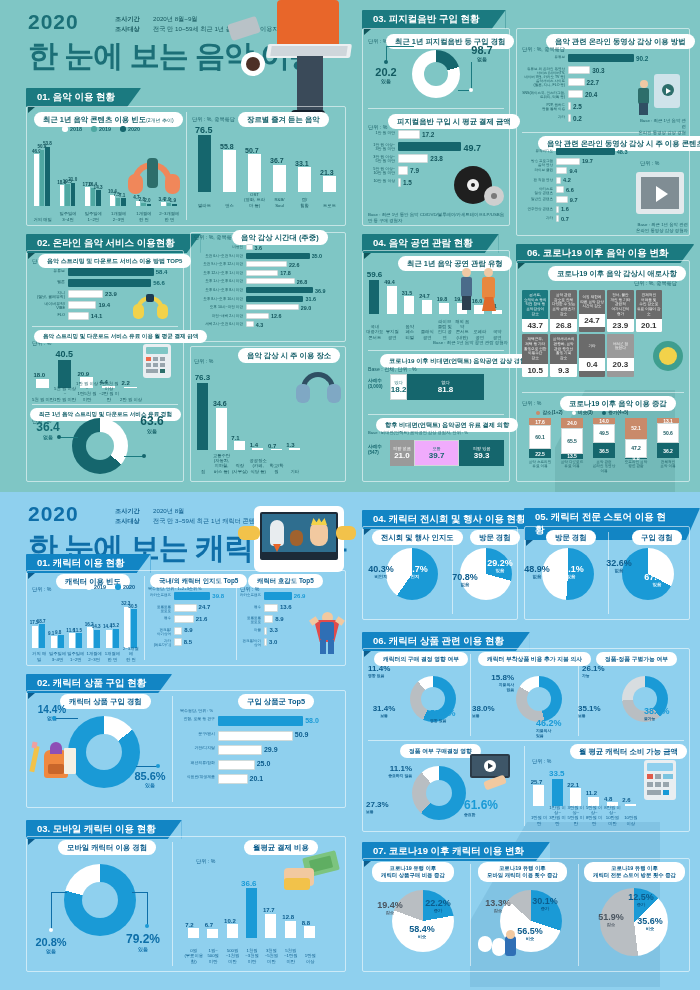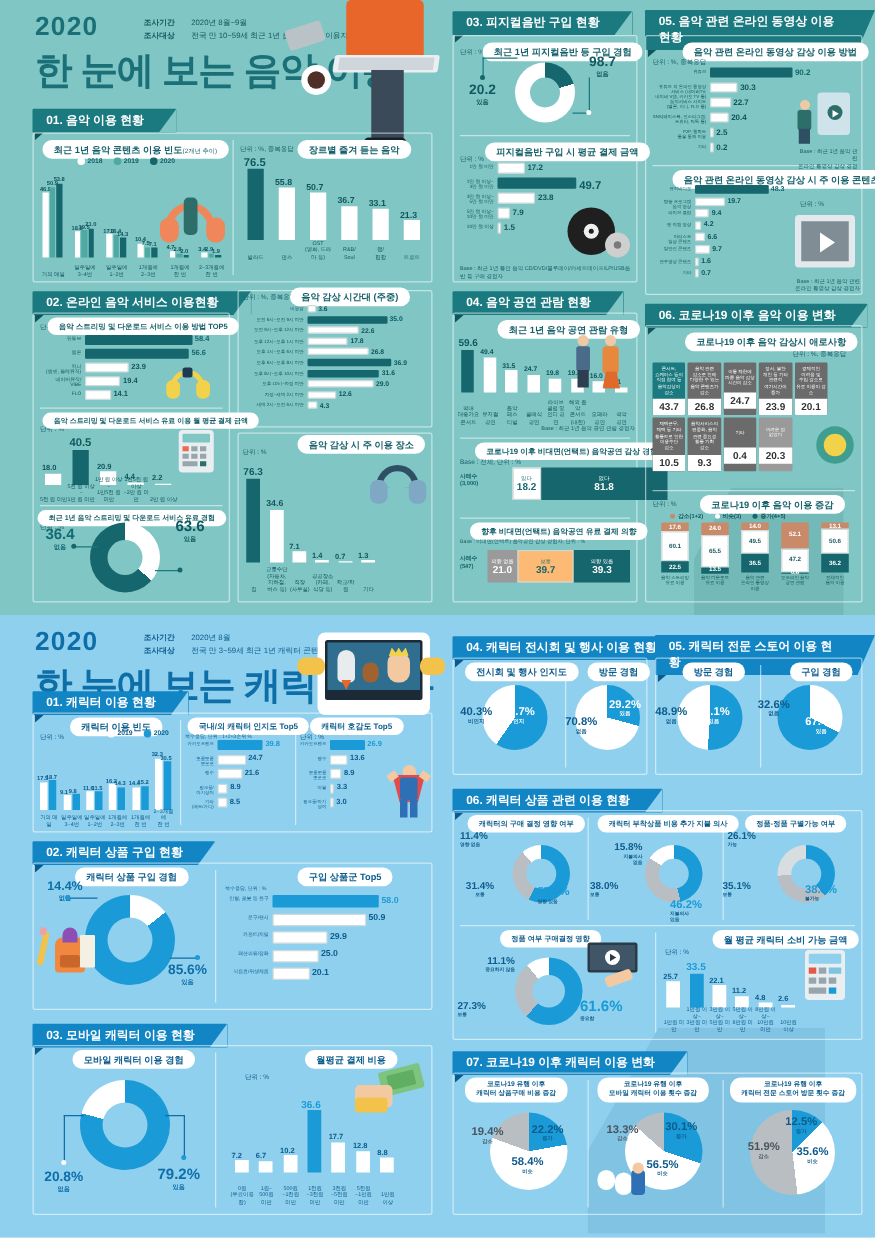--- a/index.html
+++ b/index.html
@@ -494,55 +494,51 @@
     <div class="circ" style="left:26px;top:2px;width:9px;height:9px;background:#f0c9a4;"></div>
     <div class="rect" style="left:24px;top:11px;width:13px;height:22px;background:#e8883f;border-radius:3px;"></div>
     <div class="rect" style="left:24px;top:31px;width:14px;height:14px;background:#e06a2a;clip-path:polygon(20% 0,80% 0,100% 100%,0 100%);"></div>
   </div>
 
   <div class="pill" style="left:380px;top:354px;font-size:6.2px;">코로나19 이후 비대면(언택트) 음악공연 감상 경험</div>
   <div class="unit" style="left:368px;top:366px;">Base : 전체, 단위 : %</div>
   <div class="nrow" style="left:368px;top:378px;color:#15666d;">
     <span>사례수</span><br><span>(3,000)</span>
   </div>
-  <div class="srow" style="left:410px;top:374px;width:124px;">
+  <div class="srow" style="left:390px;top:374px;width:94px;">
     <div class="seg" style="width:18.2%;background:#fff;color:#15666d;border:1px solid #cfd8d8;">
           <span style="font-size:4.4px">있다</span>
           <span class="n">18.2</span>
         </div>
     <div class="seg" style="width:81.8%;background:#15666d;color:#fff;">
           <span style="font-size:4.4px">없다</span>
           <span class="n">81.8</span>
         </div>
   </div>
 
   <div class="pill" style="left:376px;top:418px;font-size:6.2px;">향후 비대면(언택트) 음악공연 유료 결제 의향</div>
   <div class="unit" style="left:368px;top:430px;font-size:4.2px;">Base : 비대면(언택트) 음악공연 감상 경험자, 단위 : %</div>
   <div class="nrow" style="left:368px;top:444px;color:#15666d;">
     <span>사례수</span><br><span>(547)</span>
   </div>
   <div class="srow" style="left:390px;top:440px;width:114px;">
     <div class="seg" style="width:21%;background:#9a9a9a;color:#fff;">
           <span style="font-size:4.2px">의향 없음</span>
           <span class="n">21.0</span>
         </div>
-    <div class="seg" style="width:39.7%;background:#fdba74;color:#15666d;border:1px solid #cfd8d8;">
+    <div class="seg" style="width:39.7%;background:#f0abfc;color:#15666d;border:1px solid #cfd8d8;">
           <span style="font-size:4.2px">보통</span>
           <span class="n">39.7</span>
         </div>
     <div class="seg" style="width:39.3%;background:#15666d;color:#fff;">
           <span style="font-size:4.2px">의향 있음</span>
           <span class="n">39.3</span>
         </div>
   </div>
 
-  <div class="sect" style="left:516px;top:8px;">
-    <span class="ribbon">05. 음악 관련 온라인 동영상 이용 현황</span>
-    <div class="ribbon-tail" style="position:absolute;left:0;top:100%;"></div>
-  </div>
   <div class="box" style="left:516px;top:28px;width:174px;height:208px;"></div>
   <div class="hdiv" style="left:522px;top:132px;width:162px;"></div>
 
   <div class="pill" style="left:546px;top:34px;">음악 관련 온라인 동영상 감상 이용 방법</div>
   <div class="unit" style="left:522px;top:46px;">단위 : %, 중복응답</div>
   <div class="hb" id="m-s05c1" style="left: 522px; top: 54px; width: 140px; height: 72px;">
         <div class="cat" style="left: 0px; width: 43px; top: 1px; color: rgb(20, 85, 92); font-size: 3.5px;">유튜브</div>
         <div class="bar" style="left: 46px; top: 0px; width: 65.9154px; height: 8px; background: rgb(21, 102, 109); border: none;"></div>
         <div class="val" style="left: 113.915px; top: 0.5px; color: rgb(21, 102, 109); font-size: 6.4px;">90.2</div>
         <div class="cat" style="left: 0px; width: 43px; top: 13px; color: rgb(20, 85, 92); font-size: 3.5px;">유튜브 외 온라인 동영상<br>서비스 (네이버TV,<br>네이버 V앱, 카카오 TV 등)</div>

